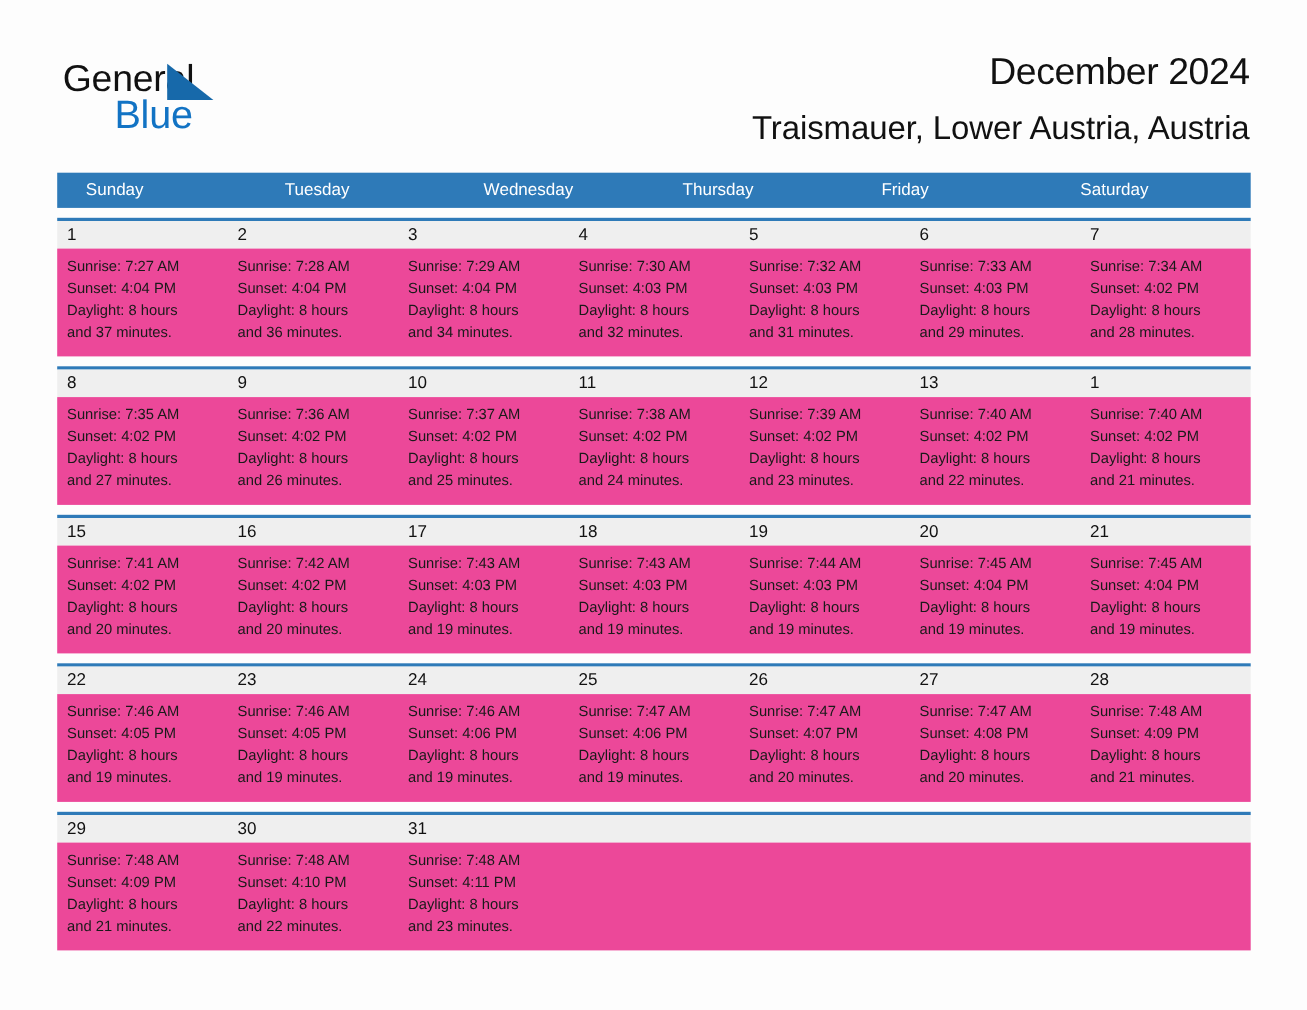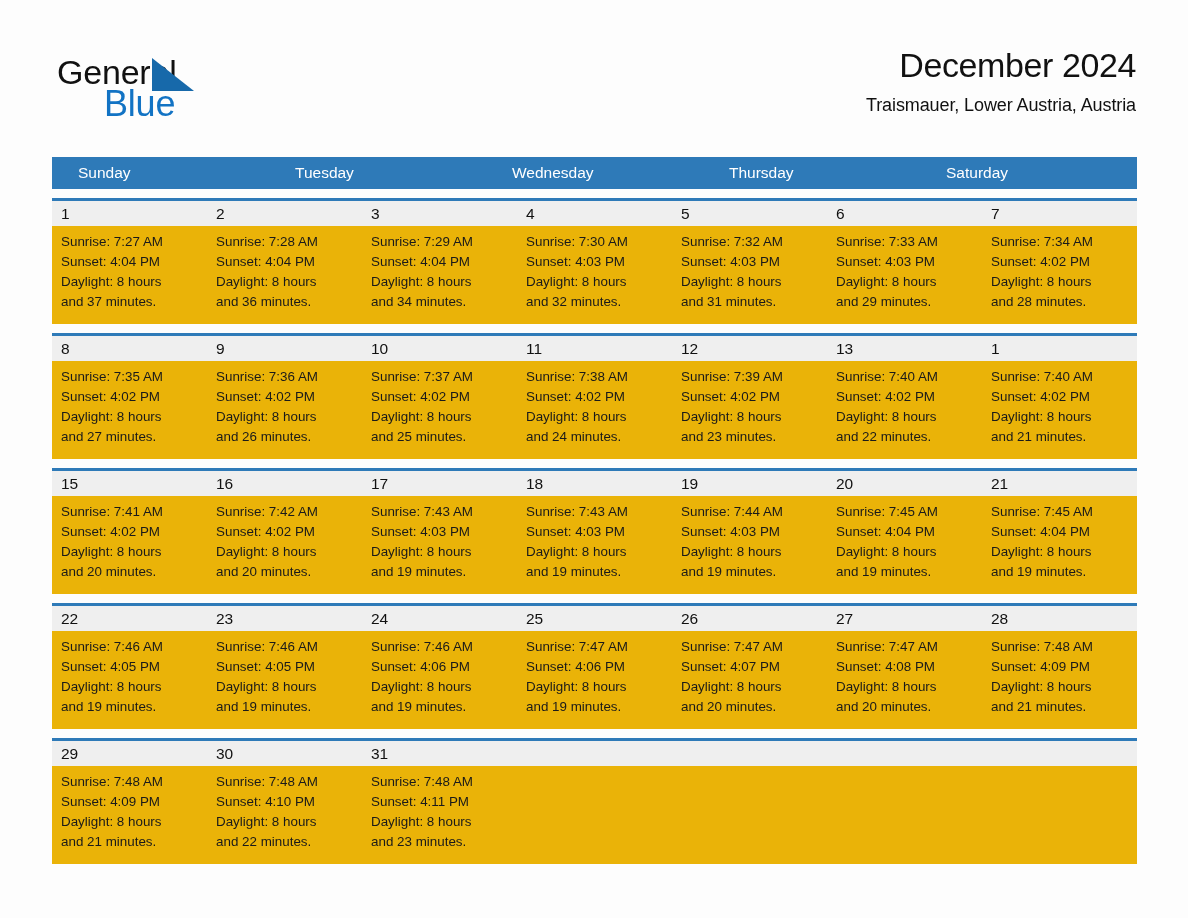--- a/index.html
+++ b/index.html
@@ -73,25 +73,25 @@
   }
   .page-title {
     font-size: 34px;
     font-weight: normal;
     color: #111;
     line-height: 50px;
     margin: 0;
     letter-spacing: -0.4px;
   }
   .page-subtitle {
-    font-size: 18px;
+    font-size: 30px;
     font-weight: normal;
     color: #111;
     line-height: 30px;
-    margin: 0 0 0 0;
+    margin: 12px 0 0 0;
     letter-spacing: -0.1px;
   }
 
   
   .calendar {
     position: absolute;
     left: 52px;
     top: 157px;
     width: 1085px;
   }
@@ -130,21 +130,21 @@
     flex: 1 1 0;
     font-size: 15.5px;
     line-height: 25px;
     padding-left: 9px;
     box-sizing: border-box;
     color: #111;
   }
 
   .week-details {
     display: flex;
-    background: #eab308;
+    background: #ec4899;
     min-height: 98px;
   }
   .detail-cell {
     flex: 1 1 0;
     padding: 6px 9px 8px 9px;
     box-sizing: border-box;
     font-size: 13.4px;
     line-height: 20px;
     color: #1a1a1a;
   }
@@ -173,20 +173,21 @@
 
   </div>
 
   <div class="calendar">
 
     <div class="weekday-row">
       <div class="weekday">Sunday</div>
       <div class="weekday">Tuesday</div>
       <div class="weekday">Wednesday</div>
       <div class="weekday">Thursday</div>
+      <div class="weekday">Friday</div>
       <div class="weekday">Saturday</div>
     </div>
 
     <div class="week">
       <div class="week-daynums">
         <div class="daynum">1</div>
         <div class="daynum">2</div>
         <div class="daynum">3</div>
         <div class="daynum">4</div>
         <div class="daynum">5</div>

